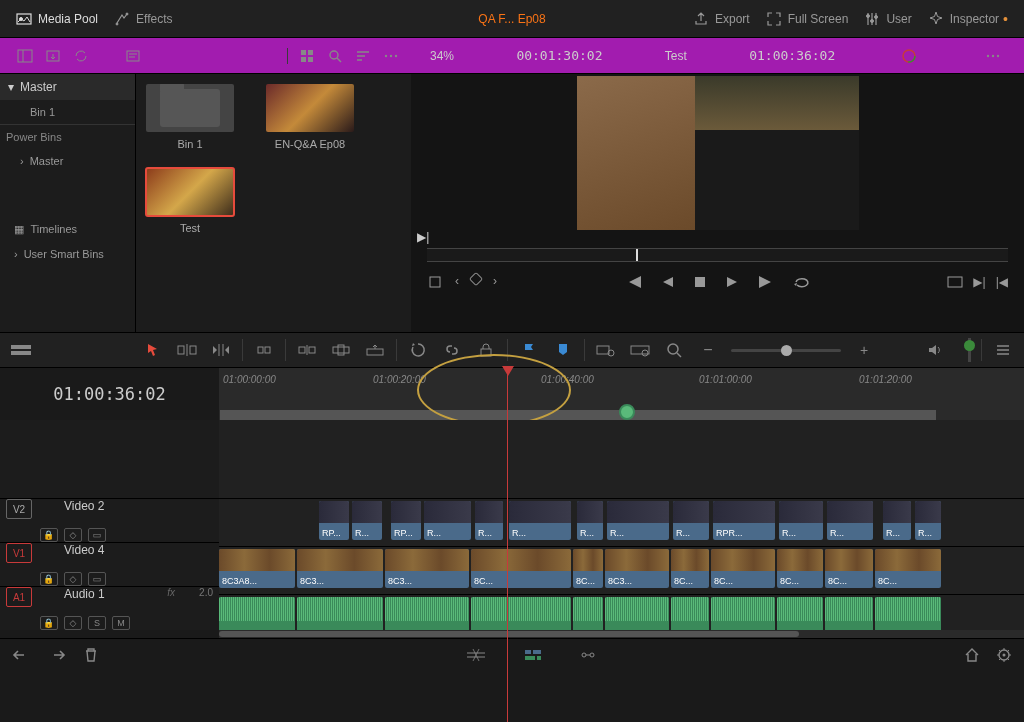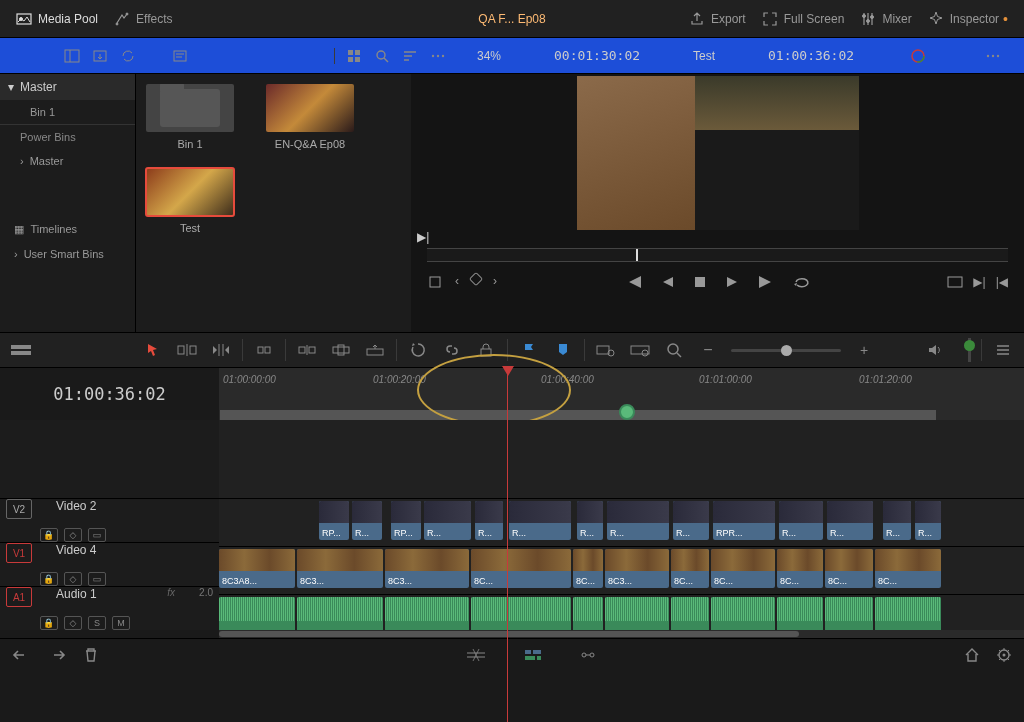--- a/index.html
+++ b/index.html
@@ -1,36 +1,36 @@
 <!DOCTYPE html>
 <html><head>
 <meta charset="utf-8">
 <style>
 * { margin: 0; padding: 0; box-sizing: border-box; user-select: none; }
 body { width: 1024px; height: 722px; background: #1a1a1a; font-family: -apple-system, Helvetica, Arial, sans-serif; color: #aaa; font-size: 12px; overflow: hidden; }
 .top-bar { height: 38px; background: #212121; display: flex; align-items: center; padding: 0 8px; border-bottom: 1px solid #000; }
 .tb-btn { display: flex; align-items: center; gap: 6px; padding: 4px 8px; cursor: pointer; color: #999; }
 .tb-btn.active { color: #ddd; }
 .spacer { flex: 1; }
-.title-center { color: #fdba74; position:absolute; left:50%; transform:translateX(-50%);}
+.title-center { color: #f97316; position:absolute; left:50%; transform:translateX(-50%);}
 .icon { width: 16px; height: 16px; display: inline-flex; align-items: center; justify-content: center; }
 .icon svg { width: 16px; height: 16px; fill: currentColor; stroke: currentColor; }
 
-.second-bar { height: 36px; background: #1d4ed8; display: flex; align-items: center; border-bottom: 1px solid #000; padding-left: 47px; }
+.second-bar { height: 36px; background: #a21caf; display: flex; align-items: center; border-bottom: 1px solid #000; }
 .sb-left { width: 410px; display:flex; align-items:center; gap:4px; padding-left:6px;}
 .sb-group { display:flex; gap:6px; align-items:center; padding:0 8px;}
 .sb-center { flex:1; display:flex; align-items:center; justify-content:space-between; padding:0 20px;}
 .pct { color:#ccc; }
 .tcode { color:#ccc; font-family:monospace; font-size:13px; }
 
 .main-row { display:flex; height: 258px; }
 .sidebar { width: 136px; background:#1c1c1c; border-right:1px solid #000; display:flex; flex-direction:column;}
 .sb-hdr { display:flex; align-items:center; gap:6px; padding:6px 8px; cursor:pointer; color:#ccc; background:#2a2a2a;}
 .sb-item { padding:6px 8px 6px 30px; color:#999; cursor:pointer; font-size:11px;}
-.sb-section { padding:6px 20px; color:#888; font-size:11px; border-top:1px solid #333;}
+.sb-section { padding:6px 6px; color:#888; font-size:11px; border-top:1px solid #333;}
 .mpool { width: 275px; background:#1c1c1c; padding:10px 8px; display:flex; flex-wrap:wrap; gap:18px 28px; align-content:flex-start;}
 .clip { width:92px; display:flex; flex-direction:column; align-items:center; gap:6px; cursor:pointer;}
 .clip-thumb { width:88px; height:48px; background:#333; border-radius:2px; position:relative; overflow:hidden;}
 .clip-thumb.sel { outline:2px solid #e64b3c; outline-offset:-1px;}
 .clip-thumb.folder { background:#444; }
 .folder-shape { width:60px; height:38px; background:#565656; border-radius:3px; margin:5px auto; position:relative;}
 .folder-shape::before { content:""; position:absolute; top:-6px; left:0; width:24px; height:8px; background:#565656; border-radius:2px 2px 0 0;}
 .clip-gradient { width:100%; height:100%; background:linear-gradient(135deg,#8b3a1a,#d4a74a,#3a2a1a);}
 .clip-gradient.b { background:linear-gradient(135deg,#6b2a2a,#c48a3a,#2a1a1a);}
 .clip-label { font-size:11px; color:#aaa;}
@@ -66,21 +66,21 @@
 .tl-strip { height:10px; background:#555; position:absolute; bottom:0; left:1px; right:88px;}
 .playhead { position:absolute; top:0; bottom:-350px; width:1px; background:#c83a3a; z-index:10;}
 .playhead::before{content:""; position:absolute; top:-2px; left:-5px; width:0; height:0; border-left:6px solid transparent; border-right:6px solid transparent; border-top:10px solid #c83a3a;}
 
 .tl-body { flex:1; display:flex; position:relative; overflow:hidden;}
 .track-heads { width:219px; background:#1c1c1c; display:flex; flex-direction:column;}
 .th-spacer { height:78px;}
 .track { height:48px; border-top:1px solid #000; display:flex; align-items:flex-start; gap:24px; padding:0 6px;}
 .th-tag { width:26px; height:20px; border:1px solid #666; border-radius:2px; display:flex; align-items:center; justify-content:center; font-size:10px; color:#aaa;}
 .th-tag.on { border-color:#c83a3a; color:#c83a3a;}
-.th-name { color:#ccc; font-size:12px; flex:1;}
+.th-name { color:#ccc; font-size:12px; flex:1;margin-left:8px;}
 .th-row2 { display:flex; gap:6px; padding-left:40px; margin-top:-18px; align-items:center;}
 .mini-btn { width:18px; height:14px; border:1px solid #555; border-radius:2px; font-size:9px; display:flex; align-items:center; justify-content:center; color:#888;}
 
 .track-lanes { flex:1; position:relative; background:#212121; overflow:hidden;}
 .lane { position:absolute; left:0; right:0; height:44px; border-top:1px solid #000;}
 .clip-block { position:absolute; top:2px; bottom:2px; border-radius:2px; overflow:hidden; font-size:9px; color:#fff;}
 .clip-block.v { background:#4a6a8a;}
 .clip-block.v2 { background:#4a6a8a;}
 .clip-block.a { background:#3a8a5a;}
 .clip-thumb-row { height:22px; background:linear-gradient(90deg,#6b4a2a,#8b6a3a,#6b4a2a,#8b6a3a);}
@@ -145,21 +145,21 @@
   </div>
   <div class="tb-btn">
     <span class="icon">
         <svg viewBox="0 0 16 16">
           <path d="M4 2v12M8 2v12M12 2v12" stroke-width="1.2"></path>
           <circle cx="4" cy="5" r="1.5"></circle>
           <circle cx="8" cy="10" r="1.5"></circle>
           <circle cx="12" cy="6" r="1.5"></circle>
         </svg>
       </span>
-    <span>Mixer</span>
+    <span>User</span>
   </div>
   <div class="tb-btn">
     <span class="icon">
         <svg viewBox="0 0 16 16">
           <path d="M8 1l1.5 4.5L14 7l-4.5 1.5L8 13l-1.5-4.5L2 7l4.5-1.5z" fill="none" stroke-width="1"></path>
         </svg>
       </span>
     <span>Inspector</span>
     <span style="color:#e6913a;margin-left:-2px;font-size:14px;">•</span>
   </div>

